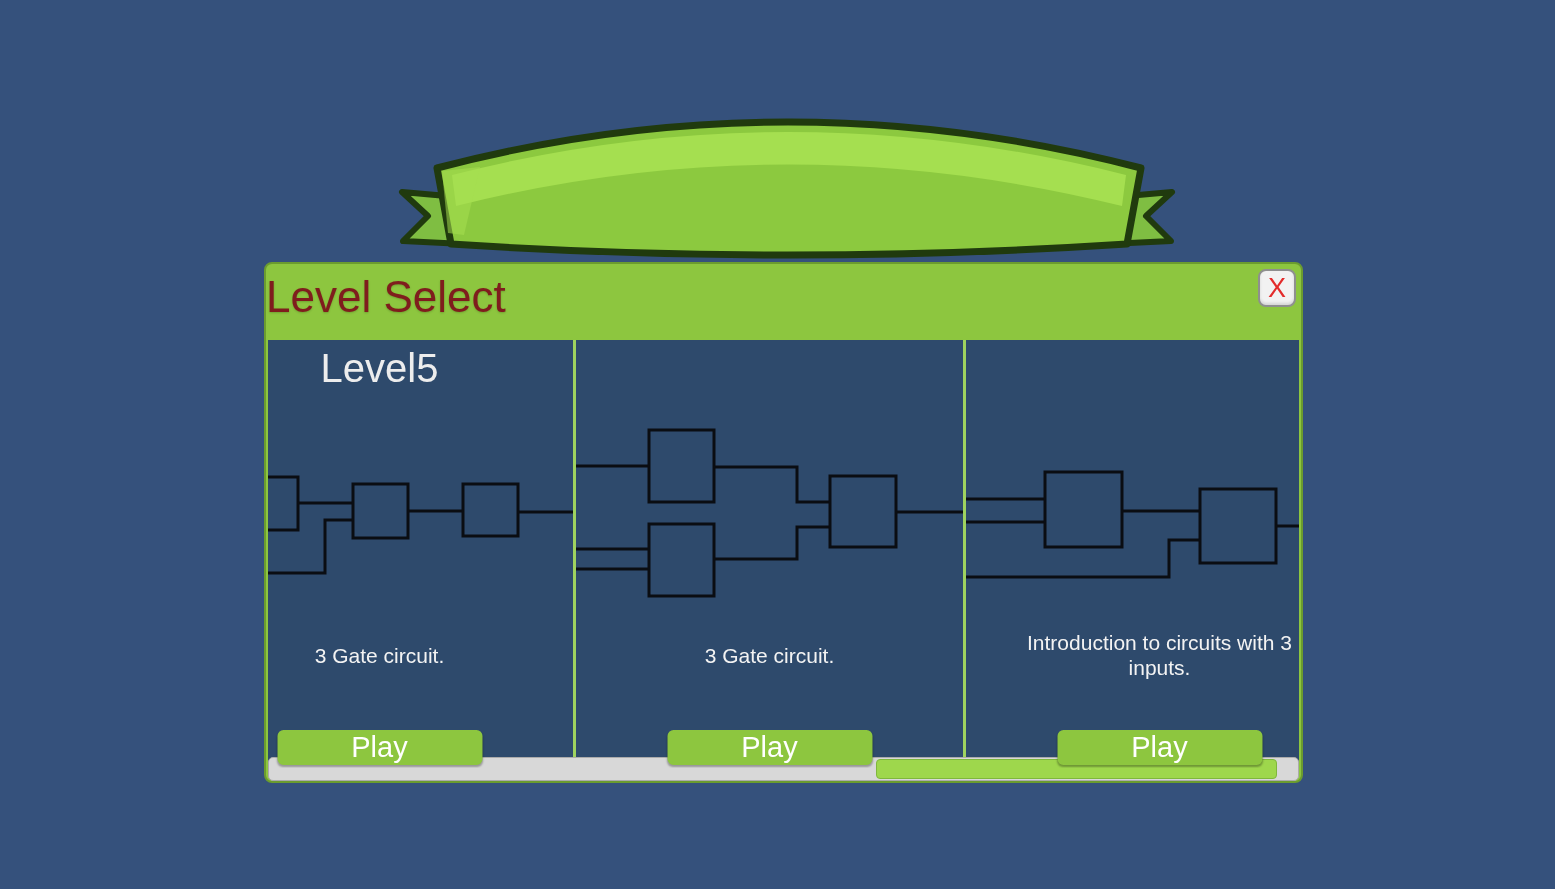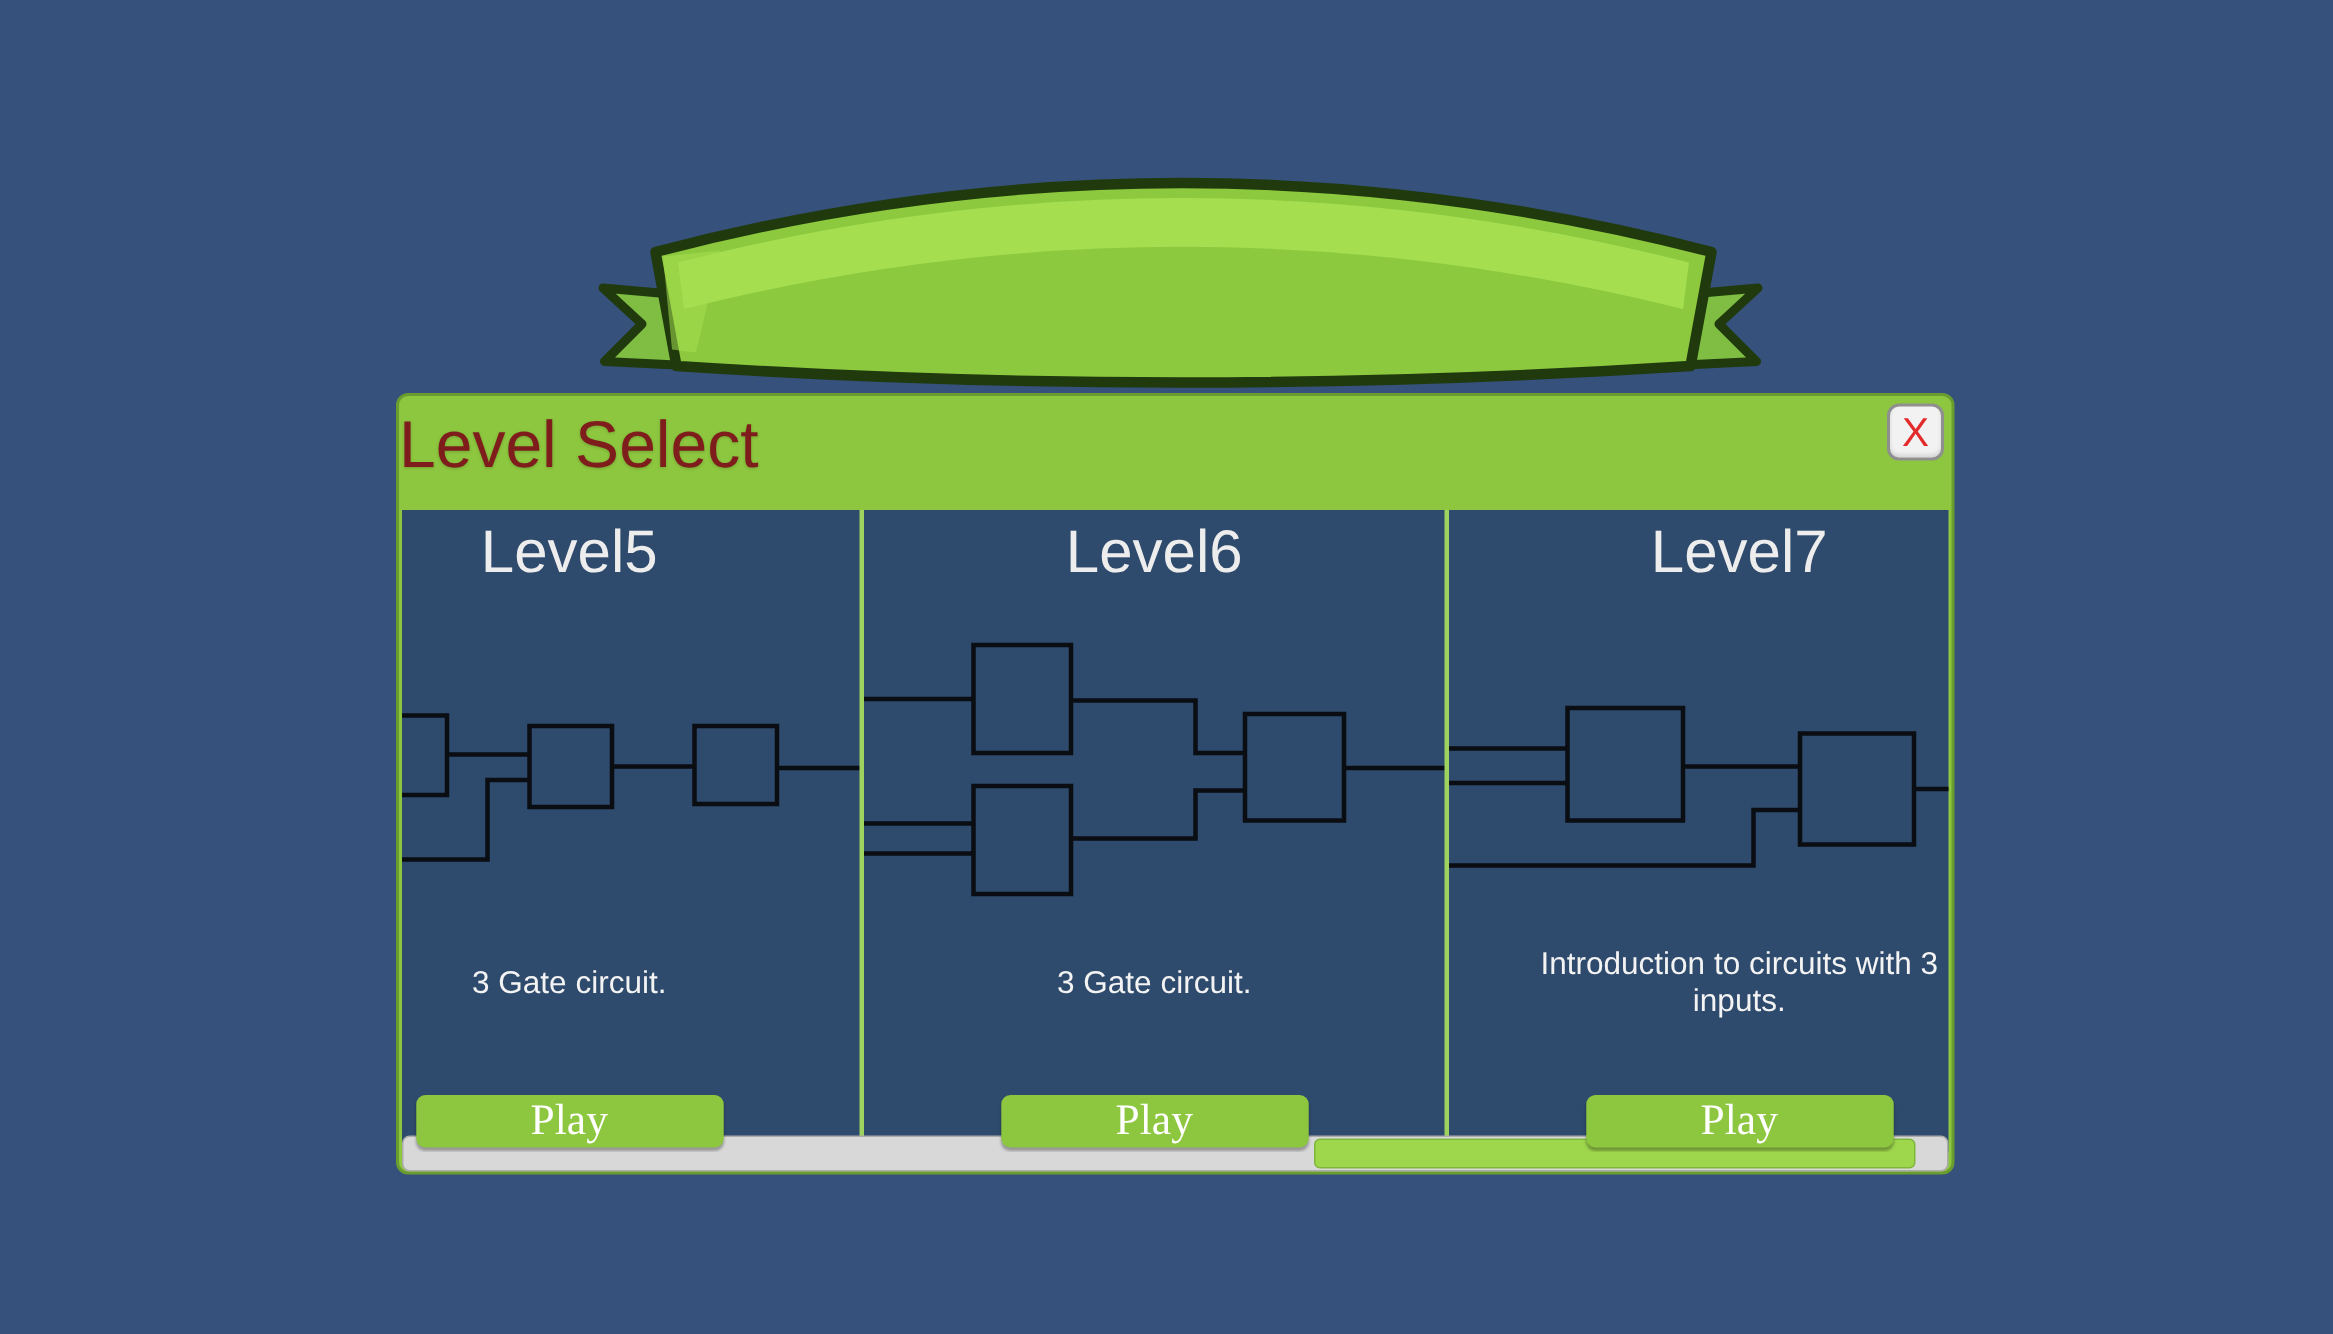--- a/index.html
+++ b/index.html
@@ -54,21 +54,21 @@
   .circuit rect{stroke:var(--wire);stroke-width:3;fill:none;}
   .card-desc{
     position:absolute;left:0;right:0;top:278px;height:74px;z-index:2;
     display:flex;align-items:center;justify-content:center;text-align:center;
     padding:0 44px;color:#F3F3F3;font-size:21px;line-height:25px;
   }
   .play-button{
     position:absolute;z-index:2;bottom:3px;left:50%;transform:translateX(-50%);
     width:205px;height:35px;background:var(--play_green);border:none;border-radius:6px;
     display:flex;align-items:center;justify-content:center;cursor:pointer;
-    color:#FFFFFF;font-size:29px;font-family:Liberation Serif, serif;
+    color:#FFFFFF;font-size:29px;font-family:Liberation Sans, sans-serif;
     box-shadow:0 2px 2px rgba(0,0,0,0.3);
   }
   .scrollbar{
     position:absolute;left:2px;top:493px;width:1031px;height:24px;
     background:var(--scroll_track);border:1px solid #ABABAB;border-radius:5px;
   }
   .scroll-thumb{
     position:absolute;left:607px;top:1px;width:401px;height:20px;
     background:var(--scroll_thumb);border:1px solid #7FB73C;border-radius:4px;cursor:pointer;
   }
@@ -115,40 +115,38 @@
           <line x1="332" y1="172" x2="387" y2="172"></line>
           <polyline points="0,233 139,233 139,180 167,180"></polyline>
         </svg>
         <div class="card-desc">3 Gate circuit.</div>
         <button class="play-button">
           <span>Play</span>
         </button>
       </div>
 
       <div class="level-card">
-        <div class="card-title">Level6</div>
         <svg class="circuit" viewBox="0 0 387 428">
           <line x1="0" y1="126" x2="73" y2="126"></line>
           <rect x="73" y="90" width="65" height="72"></rect>
           <polyline points="138,127 221,127 221,162 254,162"></polyline>
           <line x1="0" y1="209" x2="73" y2="209"></line>
           <line x1="0" y1="229" x2="73" y2="229"></line>
           <rect x="73" y="184" width="65" height="72"></rect>
           <polyline points="138,219 221,219 221,187 254,187"></polyline>
           <rect x="254" y="136" width="66" height="71"></rect>
           <line x1="320" y1="172" x2="387" y2="172"></line>
         </svg>
         <div class="card-desc">3 Gate circuit.</div>
         <button class="play-button">
           <span>Play</span>
         </button>
       </div>
 
       <div class="level-card">
-        <div class="card-title">Level7</div>
         <svg class="circuit" viewBox="0 0 387 428">
           <line x1="0" y1="159" x2="79" y2="159"></line>
           <line x1="0" y1="182" x2="79" y2="182"></line>
           <rect x="79" y="132" width="77" height="75"></rect>
           <line x1="156" y1="171" x2="234" y2="171"></line>
           <rect x="234" y="149" width="76" height="74"></rect>
           <line x1="310" y1="186" x2="387" y2="186"></line>
           <polyline points="0,237 203,237 203,200 234,200"></polyline>
         </svg>
         <div class="card-desc">Introduction to circuits with 3 inputs.</div>

